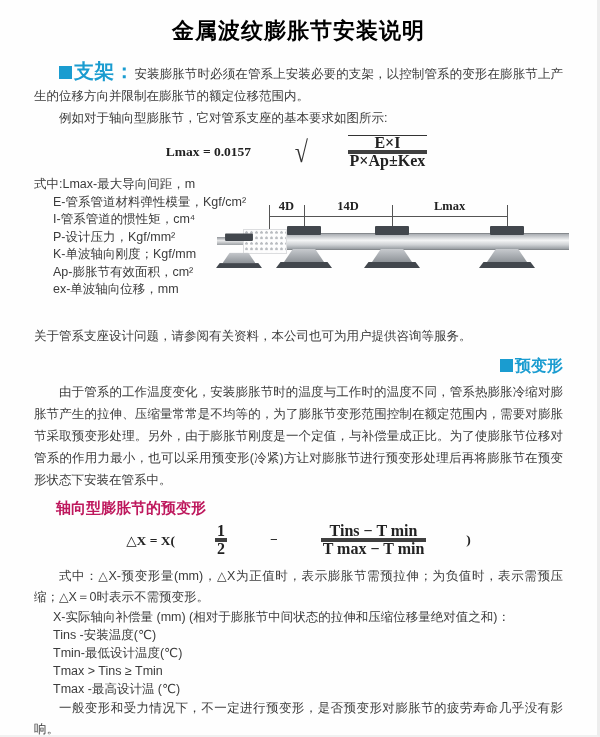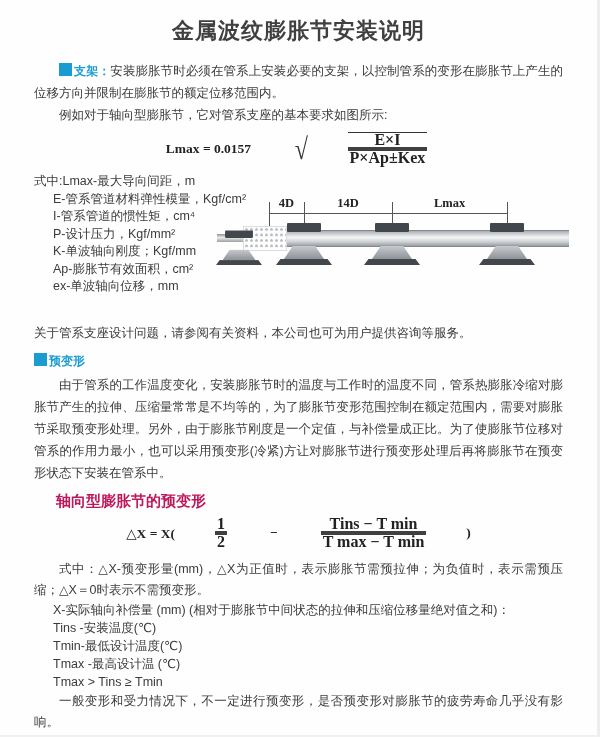--- a/index.html
+++ b/index.html
@@ -11,33 +11,33 @@
   }
   .page{
     width:600px;height:737px;box-sizing:border-box;
     padding:12px 34px 0 34px;
     border-right:3px solid #ededed;
     border-bottom:2px solid #f1f1f1;
     background:#fefefe;
   }
   
   .doc-title{
-    text-align:center;font-size:22px;font-weight:bold;color:#404040;
+    text-align:center;font-size:22px;font-weight:bold;color:#000000;
     letter-spacing:1px;margin:4px 0 14px 0;
   }
   
   .para{font-size:12.5px;line-height:22px;text-align:justify;margin:0;}
   .indent{text-indent:25px;}
   .bullet{
     display:inline-block;width:13px;height:13px;background:#1a9cd0;
     vertical-align:-1px;margin-right:2px;
   }
-  .sec-head-inline{font-size:12px;font-weight:bold;color:#1a9cd0;}
+  .sec-head-inline{font-size:20px;font-weight:bold;color:#1a9cd0;}
   .sec-head{
-    font-size:12px;font-weight:bold;color:#1a9cd0;margin:10px 0 4px 0;
+    font-size:16px;font-weight:bold;color:#1a9cd0;margin:10px 0 4px 0;text-align:right;
   }
   .sub-head{
     font-size:15px;font-weight:bold;color:#be185d;margin:8px 0 6px 22px;
   }
   
   .formula-row{
     display:flex;justify-content:center;align-items:center;
     font-family:"Liberation Serif","DejaVu Serif",serif;
     font-weight:bold;color:#222;font-size:13.5px;gap:36px;
   }
@@ -185,17 +185,17 @@
       <span class="num">Tins − T min</span>
       <span class="den">T max − T min</span>
     </span>
     <span>)</span>
   </div>
 
   <p class="para indent" style="line-height:21px">式中：△X-预变形量(mm)，△X为正值时，表示膨胀节需预拉伸；为负值时，表示需预压缩；△X＝0时表示不需预变形。</p>
   <div class="item-line">X-实际轴向补偿量 (mm) (相对于膨胀节中间状态的拉伸和压缩位移量绝对值之和)：</div>
   <div class="item-line">Tins -安装温度(℃)</div>
   <div class="item-line">Tmin-最低设计温度(℃)</div>
+  <div class="item-line">Tmax &gt; Tins ≥ Tmin</div>
   <div class="item-line">Tmax -最高设计温 (℃)</div>
-  <div class="item-line">Tmax &gt; Tins ≥ Tmin</div>
   <p class="para indent" style="line-height:21px">一般变形和受力情况下，不一定进行预变形，是否预变形对膨胀节的疲劳寿命几乎没有影响。</p>
 
 </div>
 
 </body></html>

